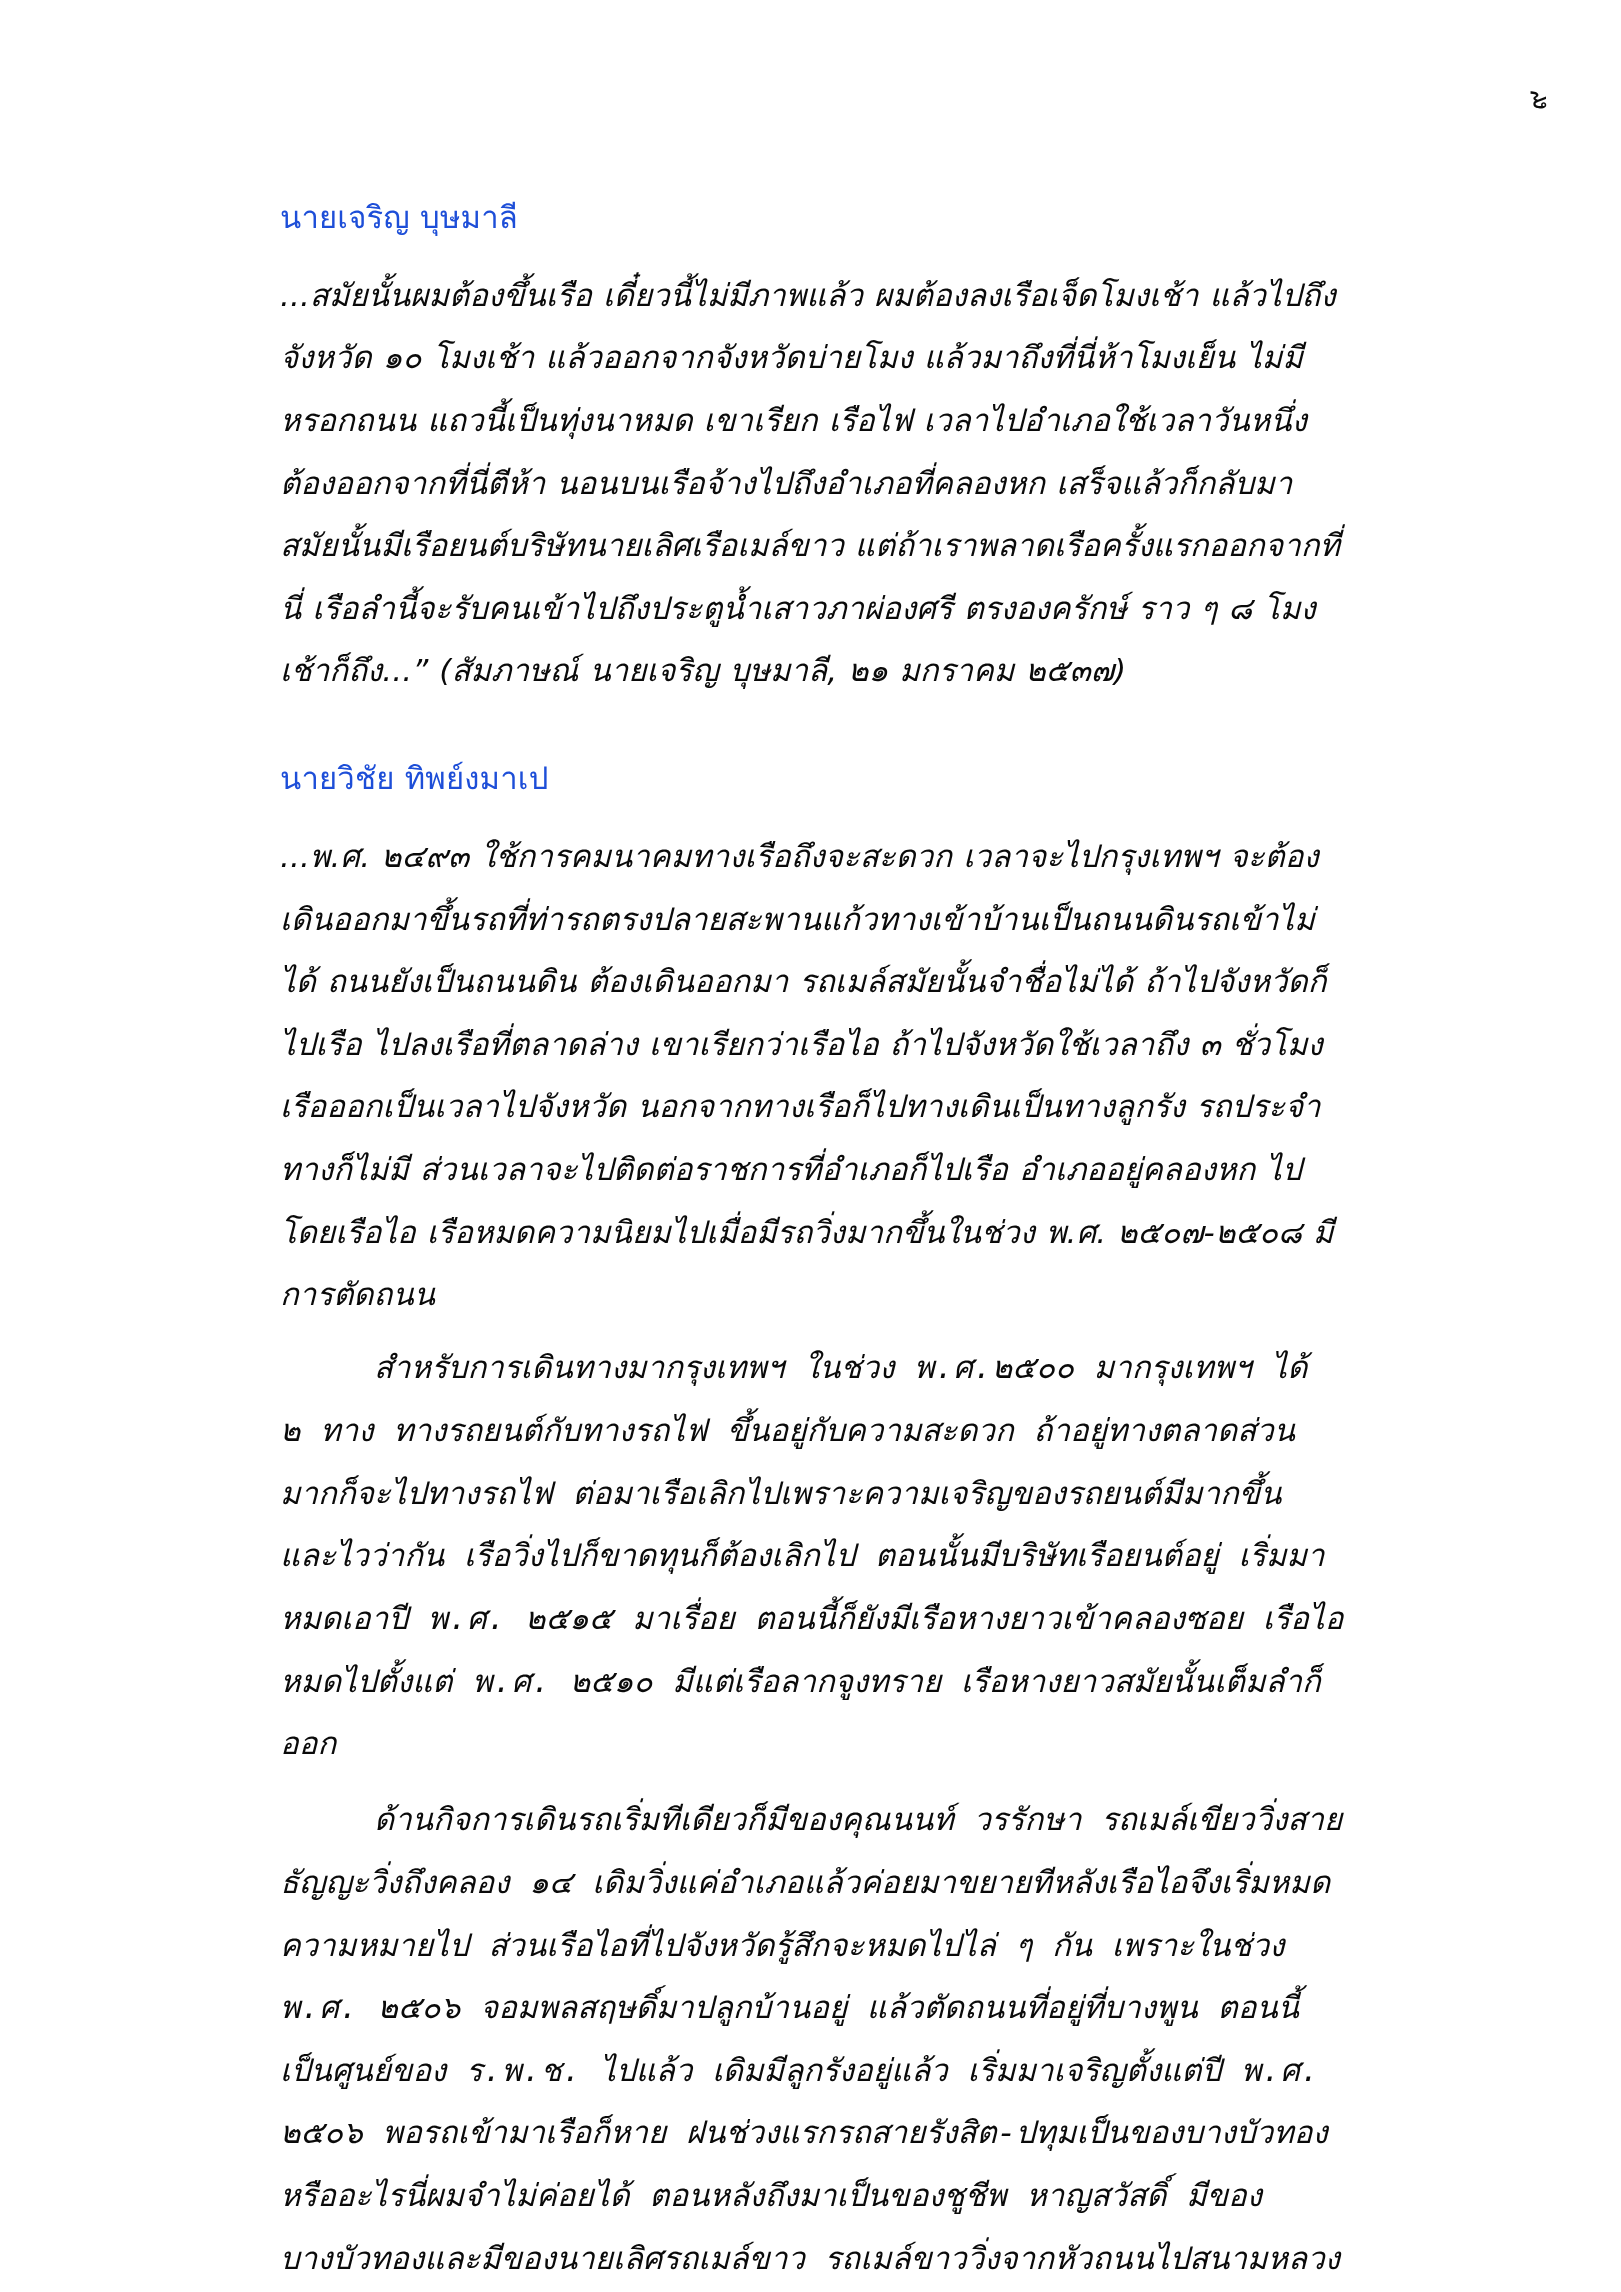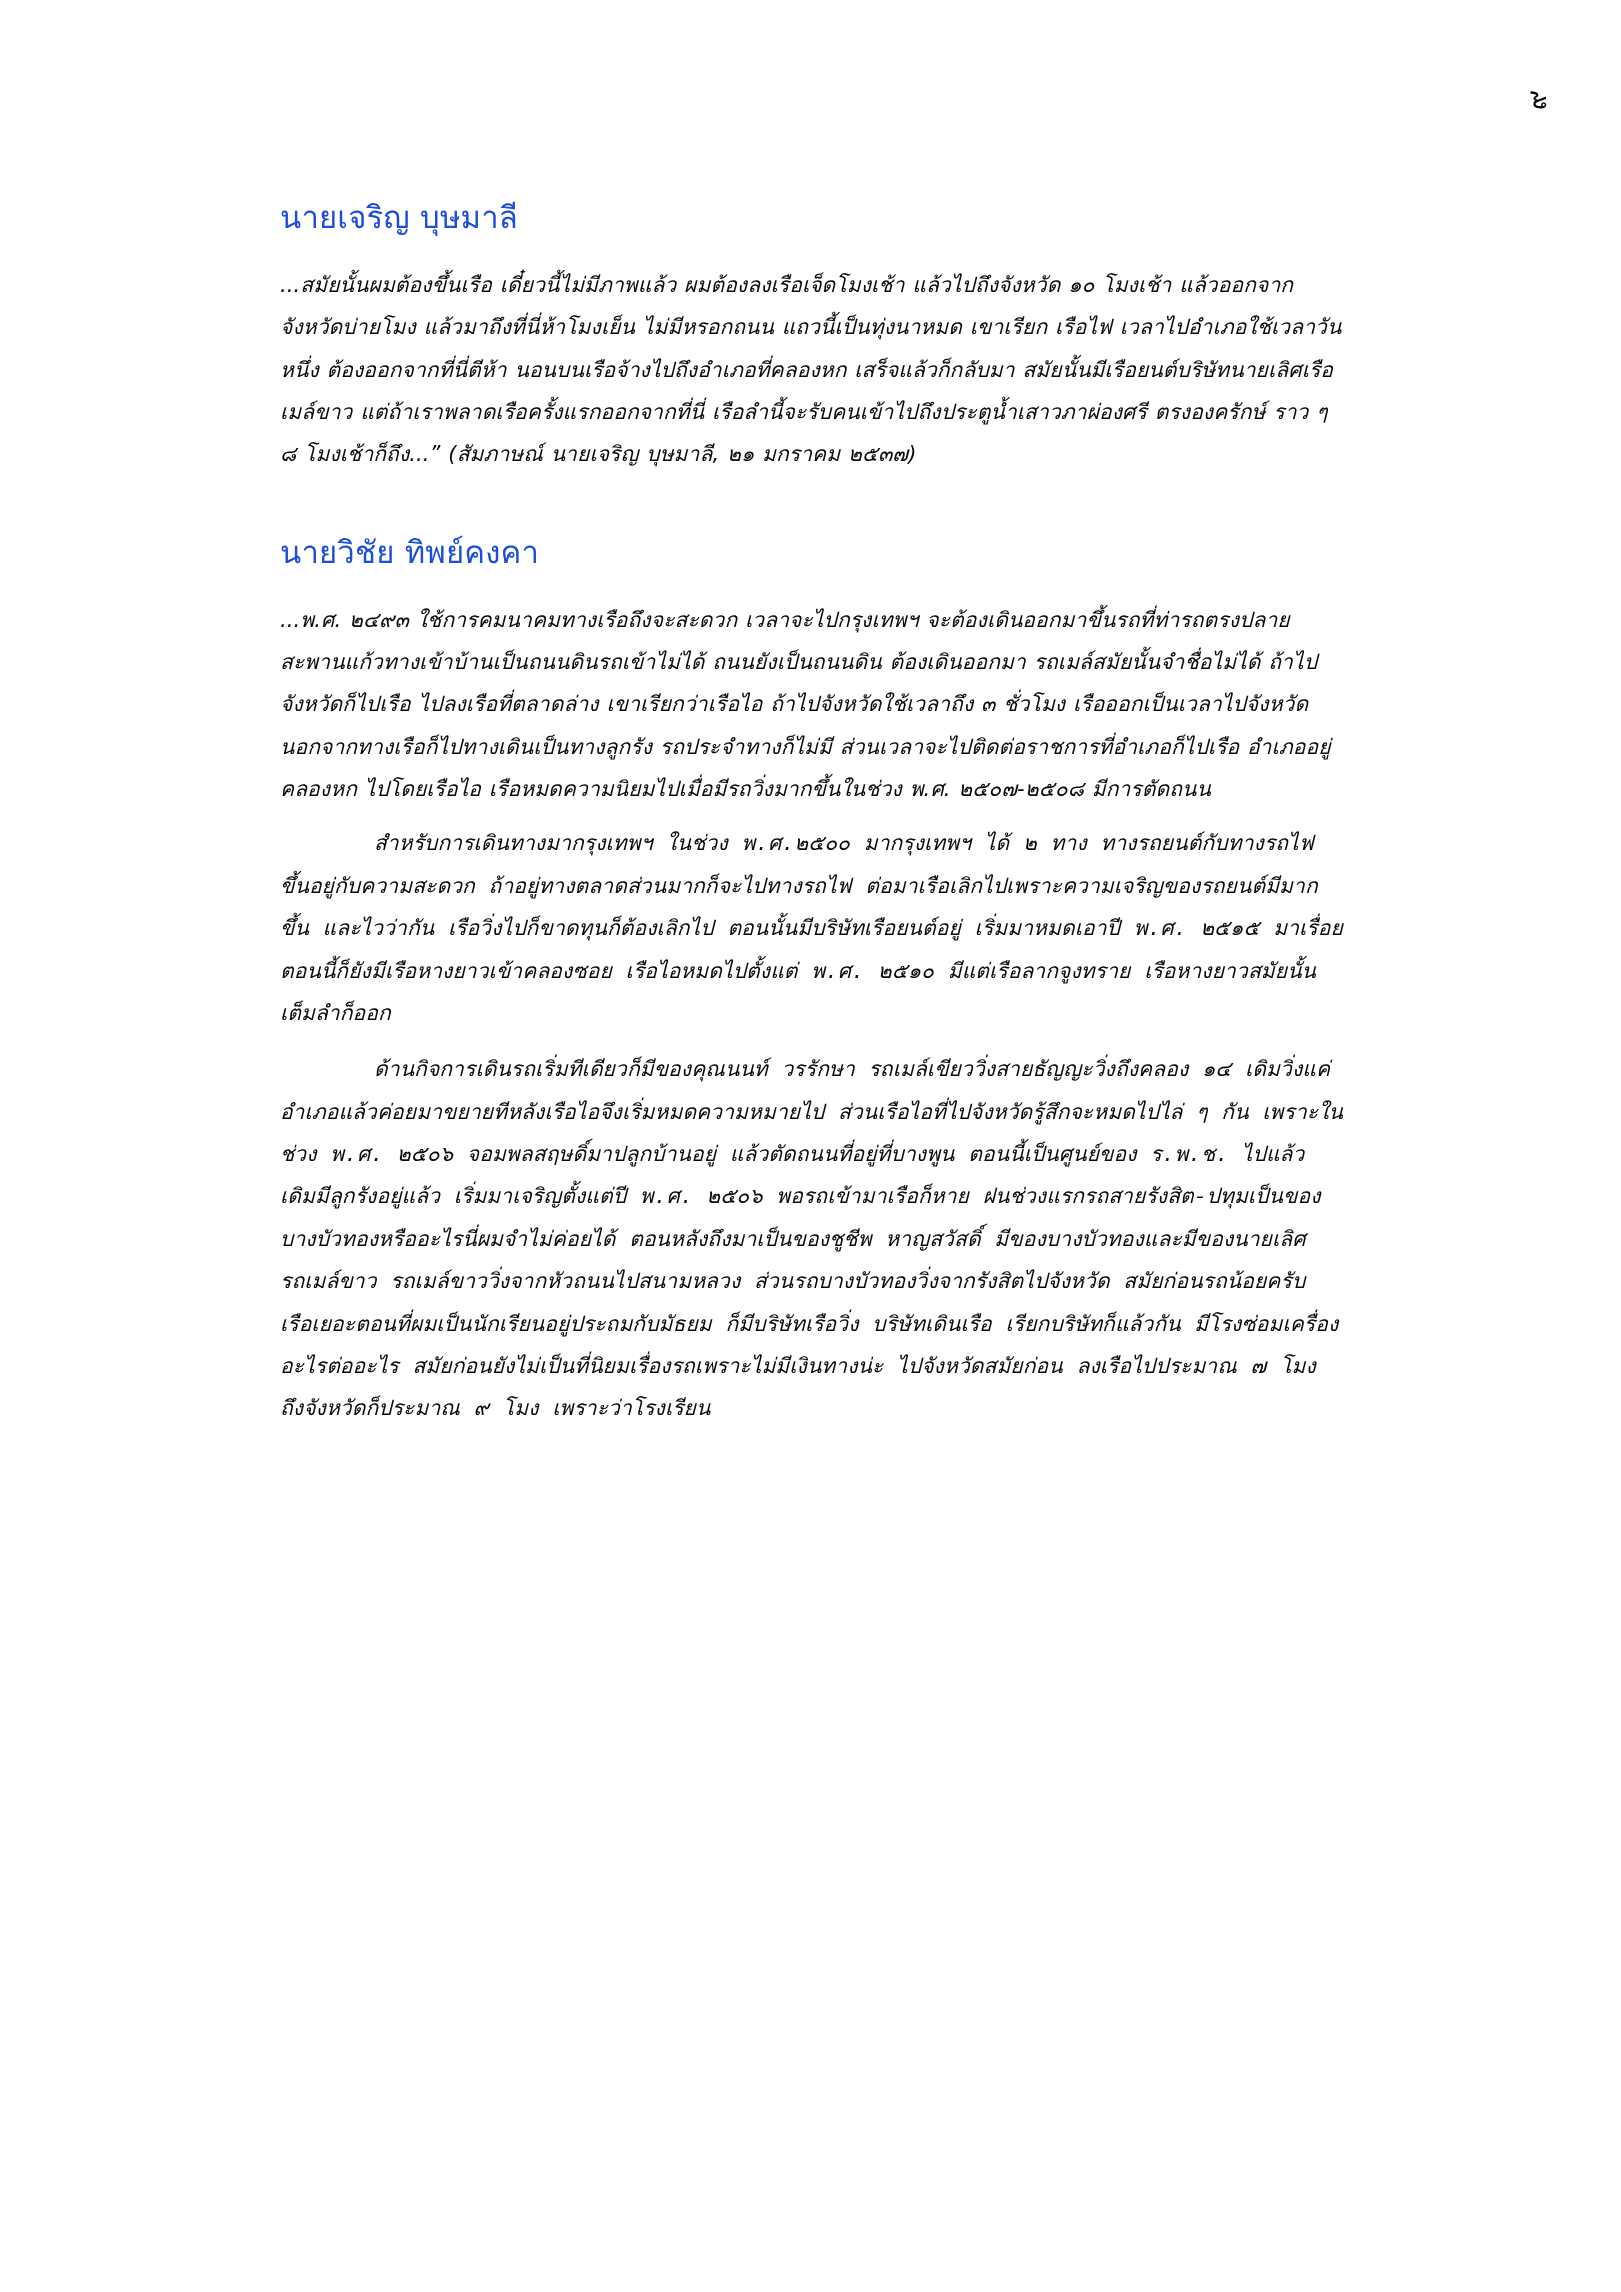--- a/index.html
+++ b/index.html
@@ -47,21 +47,21 @@
     line-height: 1.62;
     margin: 0 0 21.6px 0;
     letter-spacing: 0.2px;
   }
   .speaker-2 {
     margin-top: 51px;
   }
   .quote {
     font-family: "DejaVu Sans", "Liberation Sans", sans-serif;
     font-style: italic;
-    font-size: 21px;
+    font-size: 31px;
     color: #0a0a0a;
     line-height: 2.02;
     margin: 0;
     text-align: left;
     letter-spacing: 0.1px;
     word-spacing: 1px;
   }
   .indented {
     text-indent: 94px;
     font-family: Liberation Mono, monospace;
@@ -76,21 +76,21 @@
 <div class="page">
 
   <div class="folio">๙</div>
 
   <div class="content">
 
     <div class="speaker">นายเจริญ บุษมาลี</div>
 
     <p class="quote">...สมัยนั้นผมต้องขึ้นเรือ เดี๋ยวนี้ไม่มีภาพแล้ว ผมต้องลงเรือเจ็ดโมงเช้า แล้วไปถึงจังหวัด ๑๐ โมงเช้า แล้วออกจากจังหวัดบ่ายโมง แล้วมาถึงที่นี่ห้าโมงเย็น ไม่มีหรอกถนน แถวนี้เป็นทุ่งนาหมด เขาเรียก เรือไฟ เวลาไปอำเภอใช้เวลาวันหนึ่ง ต้องออกจากที่นี่ตีห้า นอนบนเรือจ้างไปถึงอำเภอที่คลองหก เสร็จแล้วก็กลับมา สมัยนั้นมีเรือยนต์บริษัทนายเลิศเรือเมล์ขาว แต่ถ้าเราพลาดเรือครั้งแรกออกจากที่นี่ เรือลำนี้จะรับคนเข้าไปถึงประตูน้ำเสาวภาผ่องศรี ตรงองครักษ์ ราว ๆ ๘ โมงเช้าก็ถึง...” (สัมภาษณ์ นายเจริญ บุษมาลี, ๒๑ มกราคม ๒๕๓๗)</p>
 
-    <div class="speaker speaker-2">นายวิชัย ทิพย์คงคา</div>
+    <div class="speaker speaker-2">นายวิชัย ทิพย์งมาเป</div>
 
     <p class="quote">...พ.ศ. ๒๔๙๓ ใช้การคมนาคมทางเรือถึงจะสะดวก เวลาจะไปกรุงเทพฯ จะต้องเดินออกมาขึ้นรถที่ท่ารถตรงปลายสะพานแก้วทางเข้าบ้านเป็นถนนดินรถเข้าไม่ได้ ถนนยังเป็นถนนดิน ต้องเดินออกมา รถเมล์สมัยนั้นจำชื่อไม่ได้ ถ้าไปจังหวัดก็ไปเรือ ไปลงเรือที่ตลาดล่าง เขาเรียกว่าเรือไอ ถ้าไปจังหวัดใช้เวลาถึง ๓ ชั่วโมง เรือออกเป็นเวลาไปจังหวัด นอกจากทางเรือก็ไปทางเดินเป็นทางลูกรัง รถประจำทางก็ไม่มี ส่วนเวลาจะไปติดต่อราชการที่อำเภอก็ไปเรือ อำเภออยู่คลองหก ไปโดยเรือไอ เรือหมดความนิยมไปเมื่อมีรถวิ่งมากขึ้นในช่วง พ.ศ. ๒๕๐๗-๒๕๐๘ มีการตัดถนน</p>
 
     <div class="block-spacer"></div>
 
     <p class="quote indented">สำหรับการเดินทางมากรุงเทพฯ ในช่วง พ.ศ.๒๕๐๐ มากรุงเทพฯ ได้ ๒ ทาง ทางรถยนต์กับทางรถไฟ ขึ้นอยู่กับความสะดวก ถ้าอยู่ทางตลาดส่วนมากก็จะไปทางรถไฟ ต่อมาเรือเลิกไปเพราะความเจริญของรถยนต์มีมากขึ้น และไวว่ากัน เรือวิ่งไปก็ขาดทุนก็ต้องเลิกไป ตอนนั้นมีบริษัทเรือยนต์อยู่ เริ่มมาหมดเอาปี พ.ศ. ๒๕๑๕ มาเรื่อย ตอนนี้ก็ยังมีเรือหางยาวเข้าคลองซอย เรือไอหมดไปตั้งแต่ พ.ศ. ๒๕๑๐ มีแต่เรือลากจูงทราย เรือหางยาวสมัยนั้นเต็มลำก็ออก</p>
 
     <div class="block-spacer"></div>
 
     <p class="quote indented">ด้านกิจการเดินรถเริ่มทีเดียวก็มีของคุณนนท์ วรรักษา รถเมล์เขียววิ่งสายธัญญะวิ่งถึงคลอง ๑๔ เดิมวิ่งแค่อำเภอแล้วค่อยมาขยายทีหลังเรือไอจึงเริ่มหมดความหมายไป ส่วนเรือไอที่ไปจังหวัดรู้สึกจะหมดไปไล่ ๆ กัน เพราะในช่วง พ.ศ. ๒๕๐๖ จอมพลสฤษดิ์มาปลูกบ้านอยู่ แล้วตัดถนนที่อยู่ที่บางพูน ตอนนี้เป็นศูนย์ของ ร.พ.ช. ไปแล้ว เดิมมีลูกรังอยู่แล้ว เริ่มมาเจริญตั้งแต่ปี พ.ศ. ๒๕๐๖ พอรถเข้ามาเรือก็หาย ฝนช่วงแรกรถสายรังสิต-ปทุมเป็นของบางบัวทองหรืออะไรนี่ผมจำไม่ค่อยได้ ตอนหลังถึงมาเป็นของชูชีพ หาญสวัสดิ์ มีของบางบัวทองและมีของนายเลิศรถเมล์ขาว รถเมล์ขาววิ่งจากหัวถนนไปสนามหลวง ส่วนรถบางบัวทองวิ่งจากรังสิตไปจังหวัด สมัยก่อนรถน้อยครับ เรือเยอะตอนที่ผมเป็นนักเรียนอยู่ประถมกับมัธยม ก็มีบริษัทเรือวิ่ง บริษัทเดินเรือ เรียกบริษัทก็แล้วกัน มีโรงซ่อมเครื่องอะไรต่ออะไร สมัยก่อนยังไม่เป็นที่นิยมเรื่องรถเพราะไม่มีเงินทางน่ะ ไปจังหวัดสมัยก่อน ลงเรือไปประมาณ ๗ โมง ถึงจังหวัดก็ประมาณ ๙ โมง เพราะว่าโรงเรียน</p>

